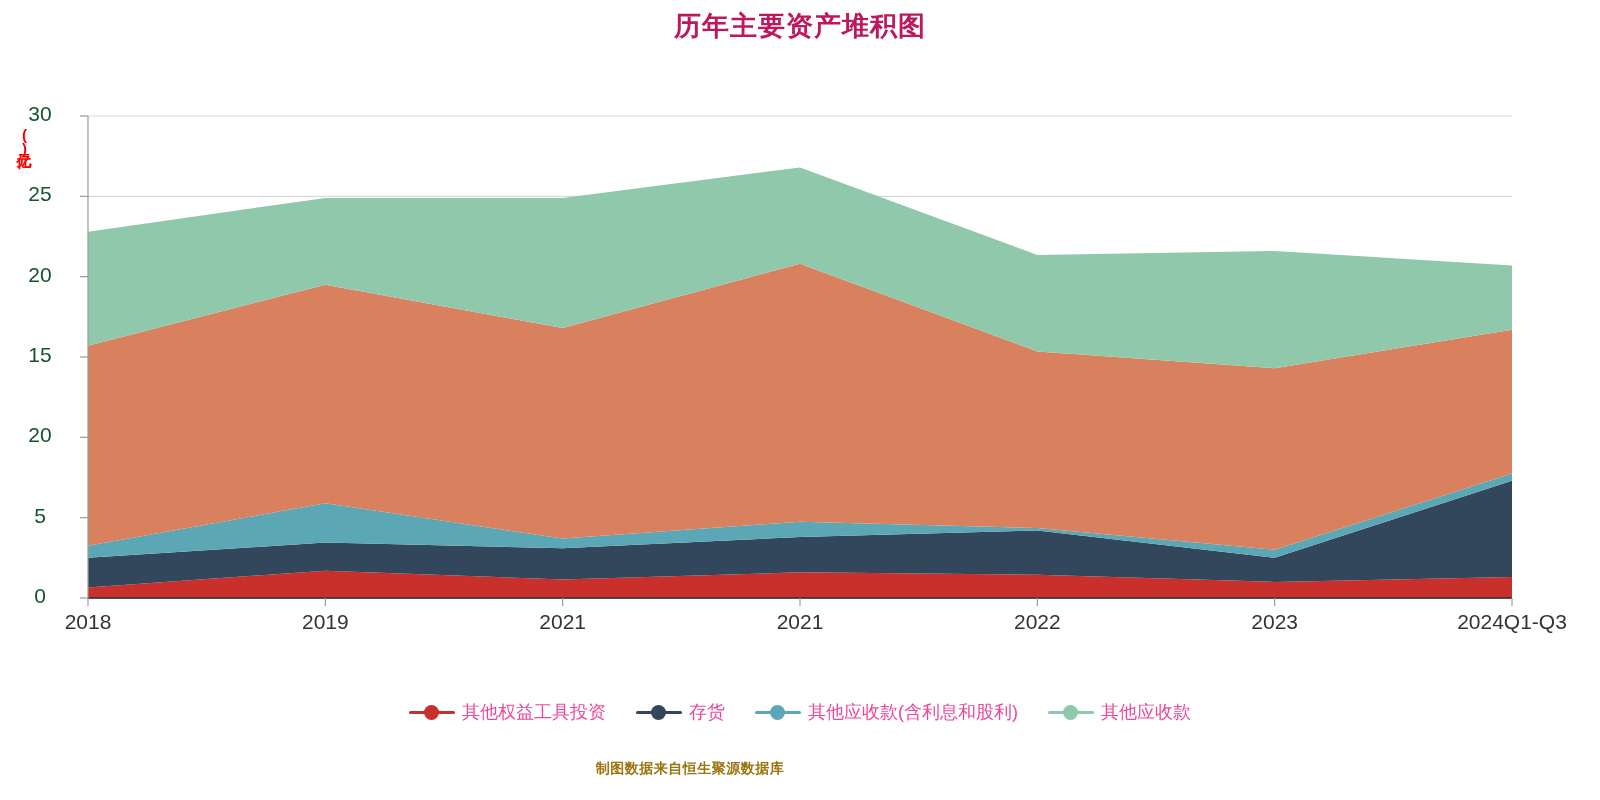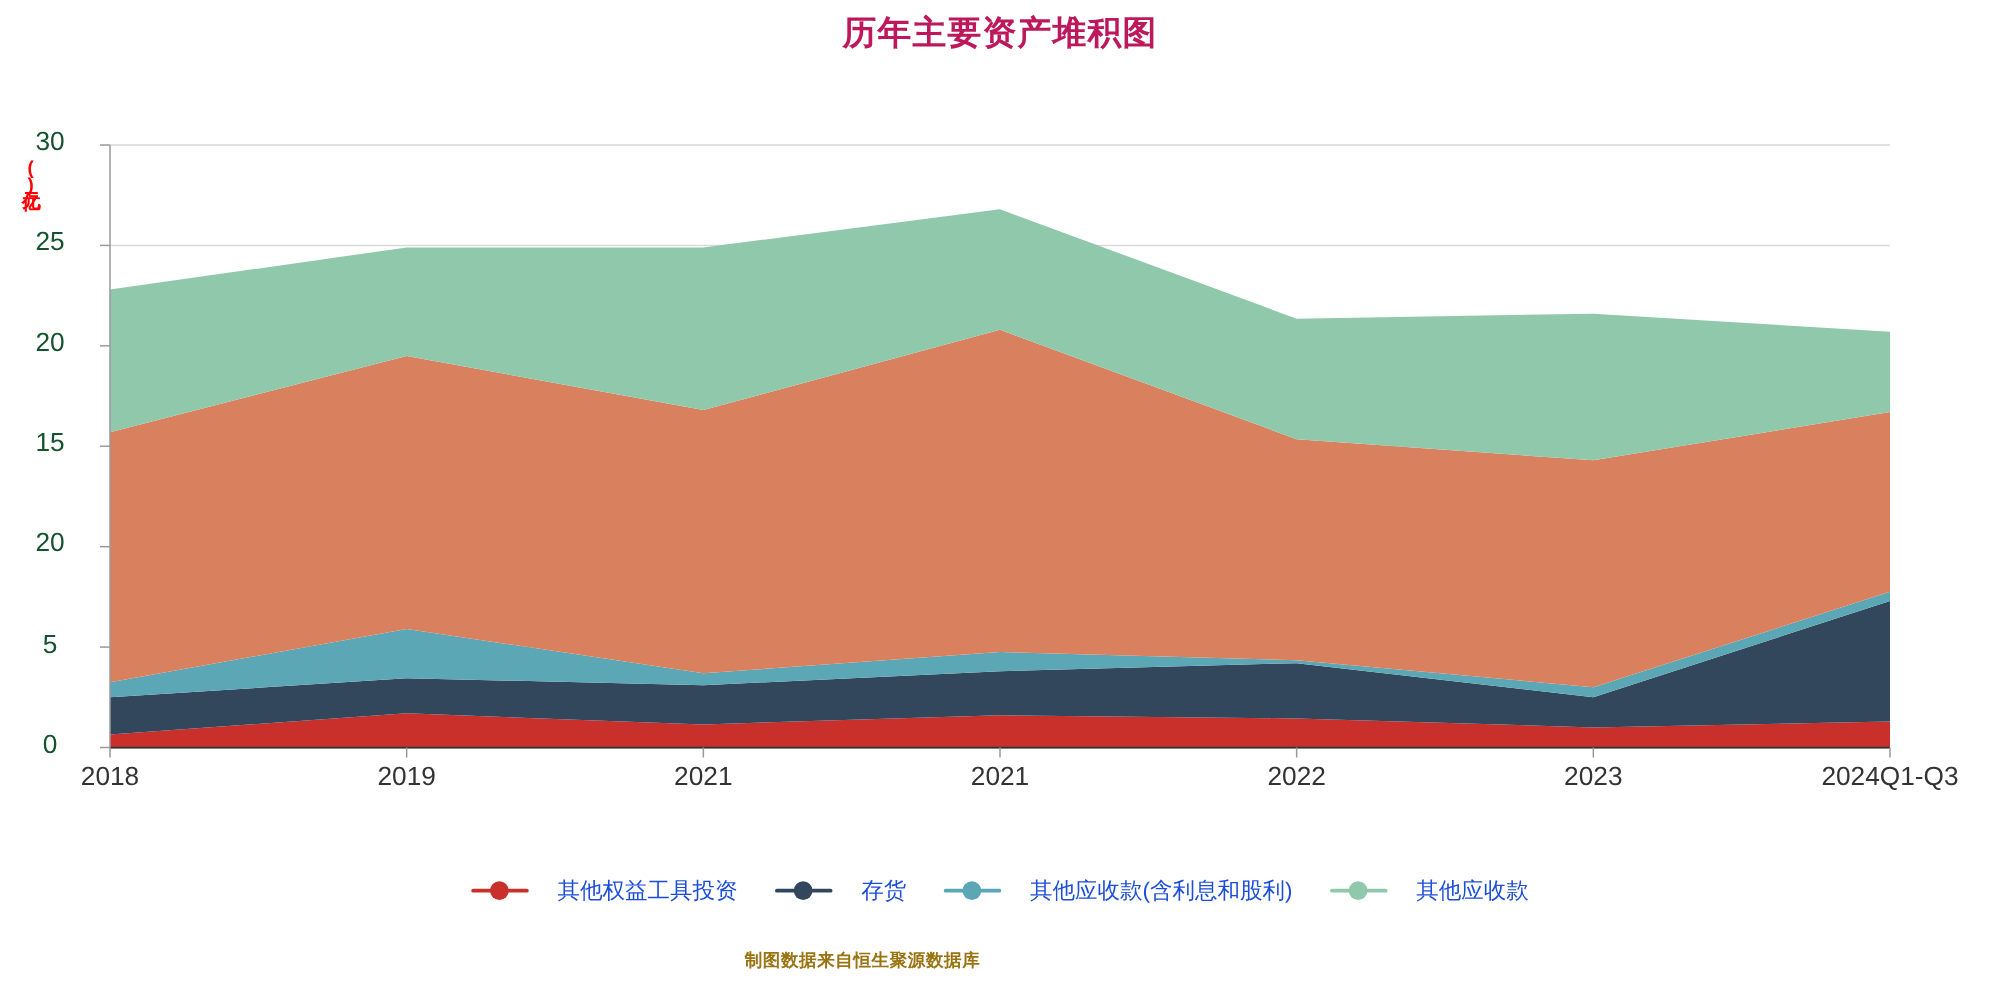--- a/index.html
+++ b/index.html
@@ -36,21 +36,21 @@
     display:flex;justify-content:center;align-items:center;gap:30px;
   }
   .legend-item{display:flex;align-items:center;gap:7px;}
   .legend-mark{position:relative;width:46px;height:16px;}
   .legend-mark .bar{
     position:absolute;top:7px;left:0;width:46px;height:3px;border-radius:2px;
   }
   .legend-mark .dot{
     position:absolute;top:1px;left:15px;width:15px;height:15px;border-radius:50%;
   }
-  .legend-label{font-size:18px;color:#1d4ed8;margin-left:16px;}
+  .legend-label{font-size:18px;color:#ec4899;}
 
   .footer{
     position:absolute;left:0;top:760px;width:1380px;text-align:center;
     font-size:14px;color:#9a7410;font-weight:bold;letter-spacing:0.5px;
   }
 </style>
 </head>
 <body>
 
 <div id="root">

